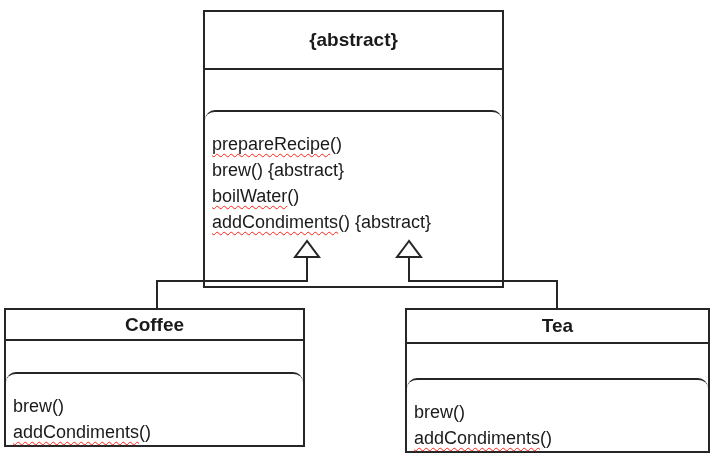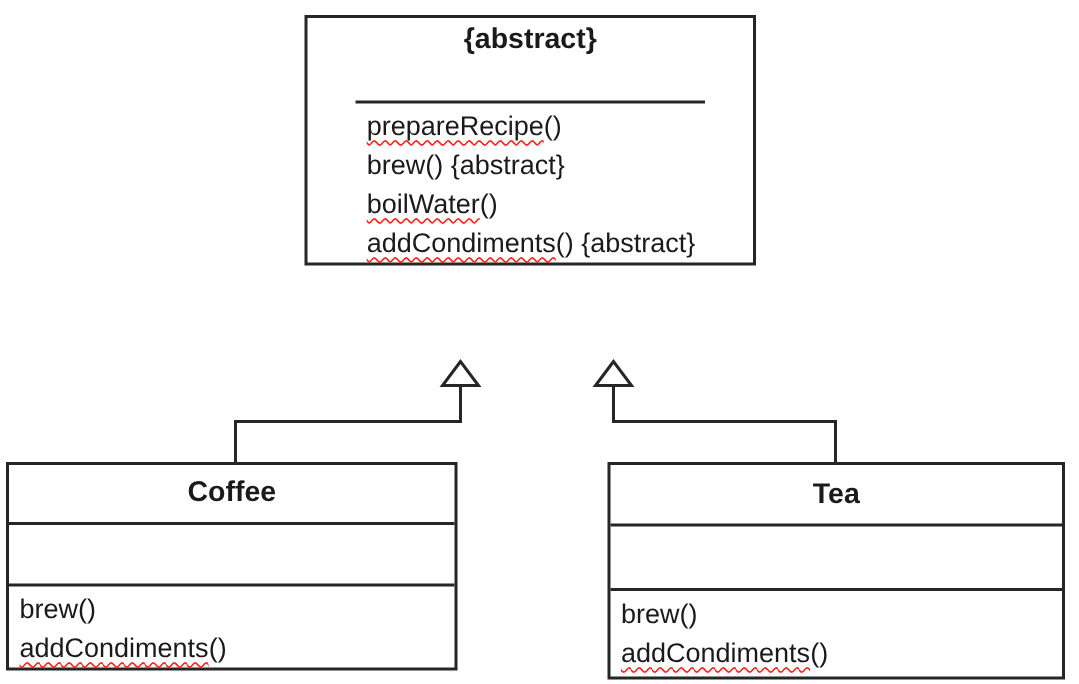--- a/index.html
+++ b/index.html
@@ -35,23 +35,24 @@
     flex-direction: column;
     align-items: center;
     justify-content: center;
     font-weight: bold;
     font-size: 19px;
     line-height: 26px;
     text-align: center;
   }
   .methods-compartment {
     flex: 1 1 auto;
-    padding: 2px 6px 0 7px;
+    padding: 19px 6px 0 7px;
     font-size: 18px;
     line-height: 26px;
+    border-radius: 10px;
   }
   .method-line {
     white-space: pre;
   }
   .squiggle {
     text-decoration-line: underline;
     text-decoration-style: wavy;
     text-decoration-color: #ff2016;
     text-decoration-thickness: 1px;
     text-underline-offset: 3px;
@@ -72,21 +73,21 @@
   }
   #connector-layer polygon {
     fill: #ffffff;
   }
 </style>
 </head>
 <body>
 
 <div id="canvas">
 
-  <div class="class-box" style="left:203px; top:10px; width:301px; height:167px;align-items:center;">
+  <div class="class-box" style="left:203px; top:10px; width:301px; height:278px;">
     <div class="compartment title-compartment" style="height:56px;">
       <div>{abstract}</div>
     </div>
     <div class="compartment" style="height:42px;"></div>
     <div class="compartment methods-compartment">
       <div class="method-line"><span class="squiggle">prepareRecipe</span><span>()</span></div>
       <div class="method-line"><span>brew</span><span>() {abstract}</span></div>
       <div class="method-line"><span class="squiggle">boilWater</span><span>()</span></div>
       <div class="method-line"><span class="squiggle">addCondiments</span><span>() {abstract}</span></div>
     </div>

